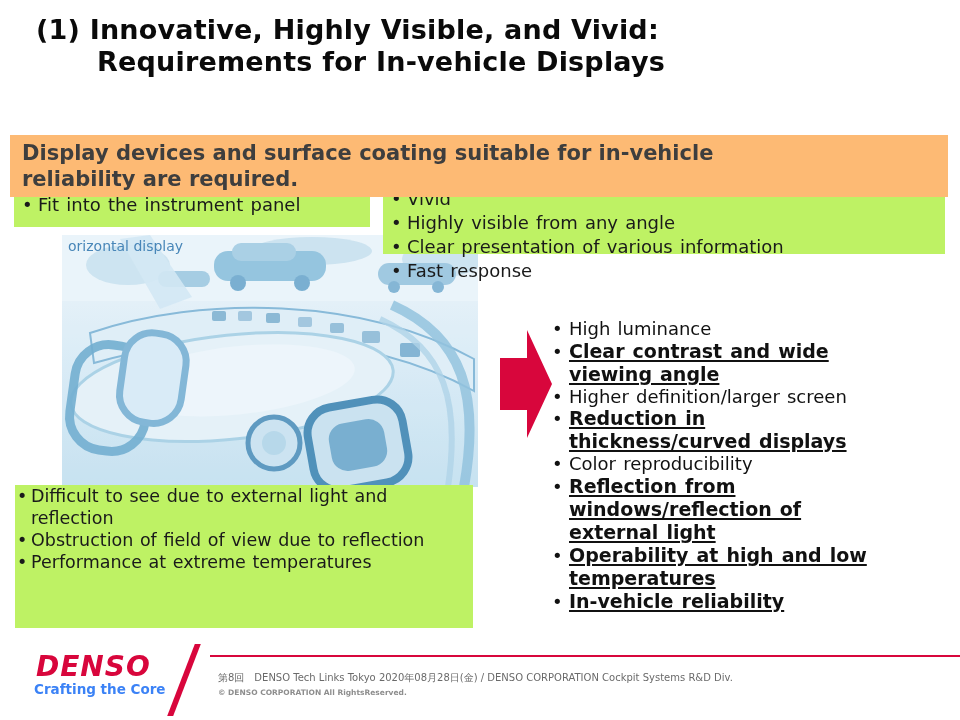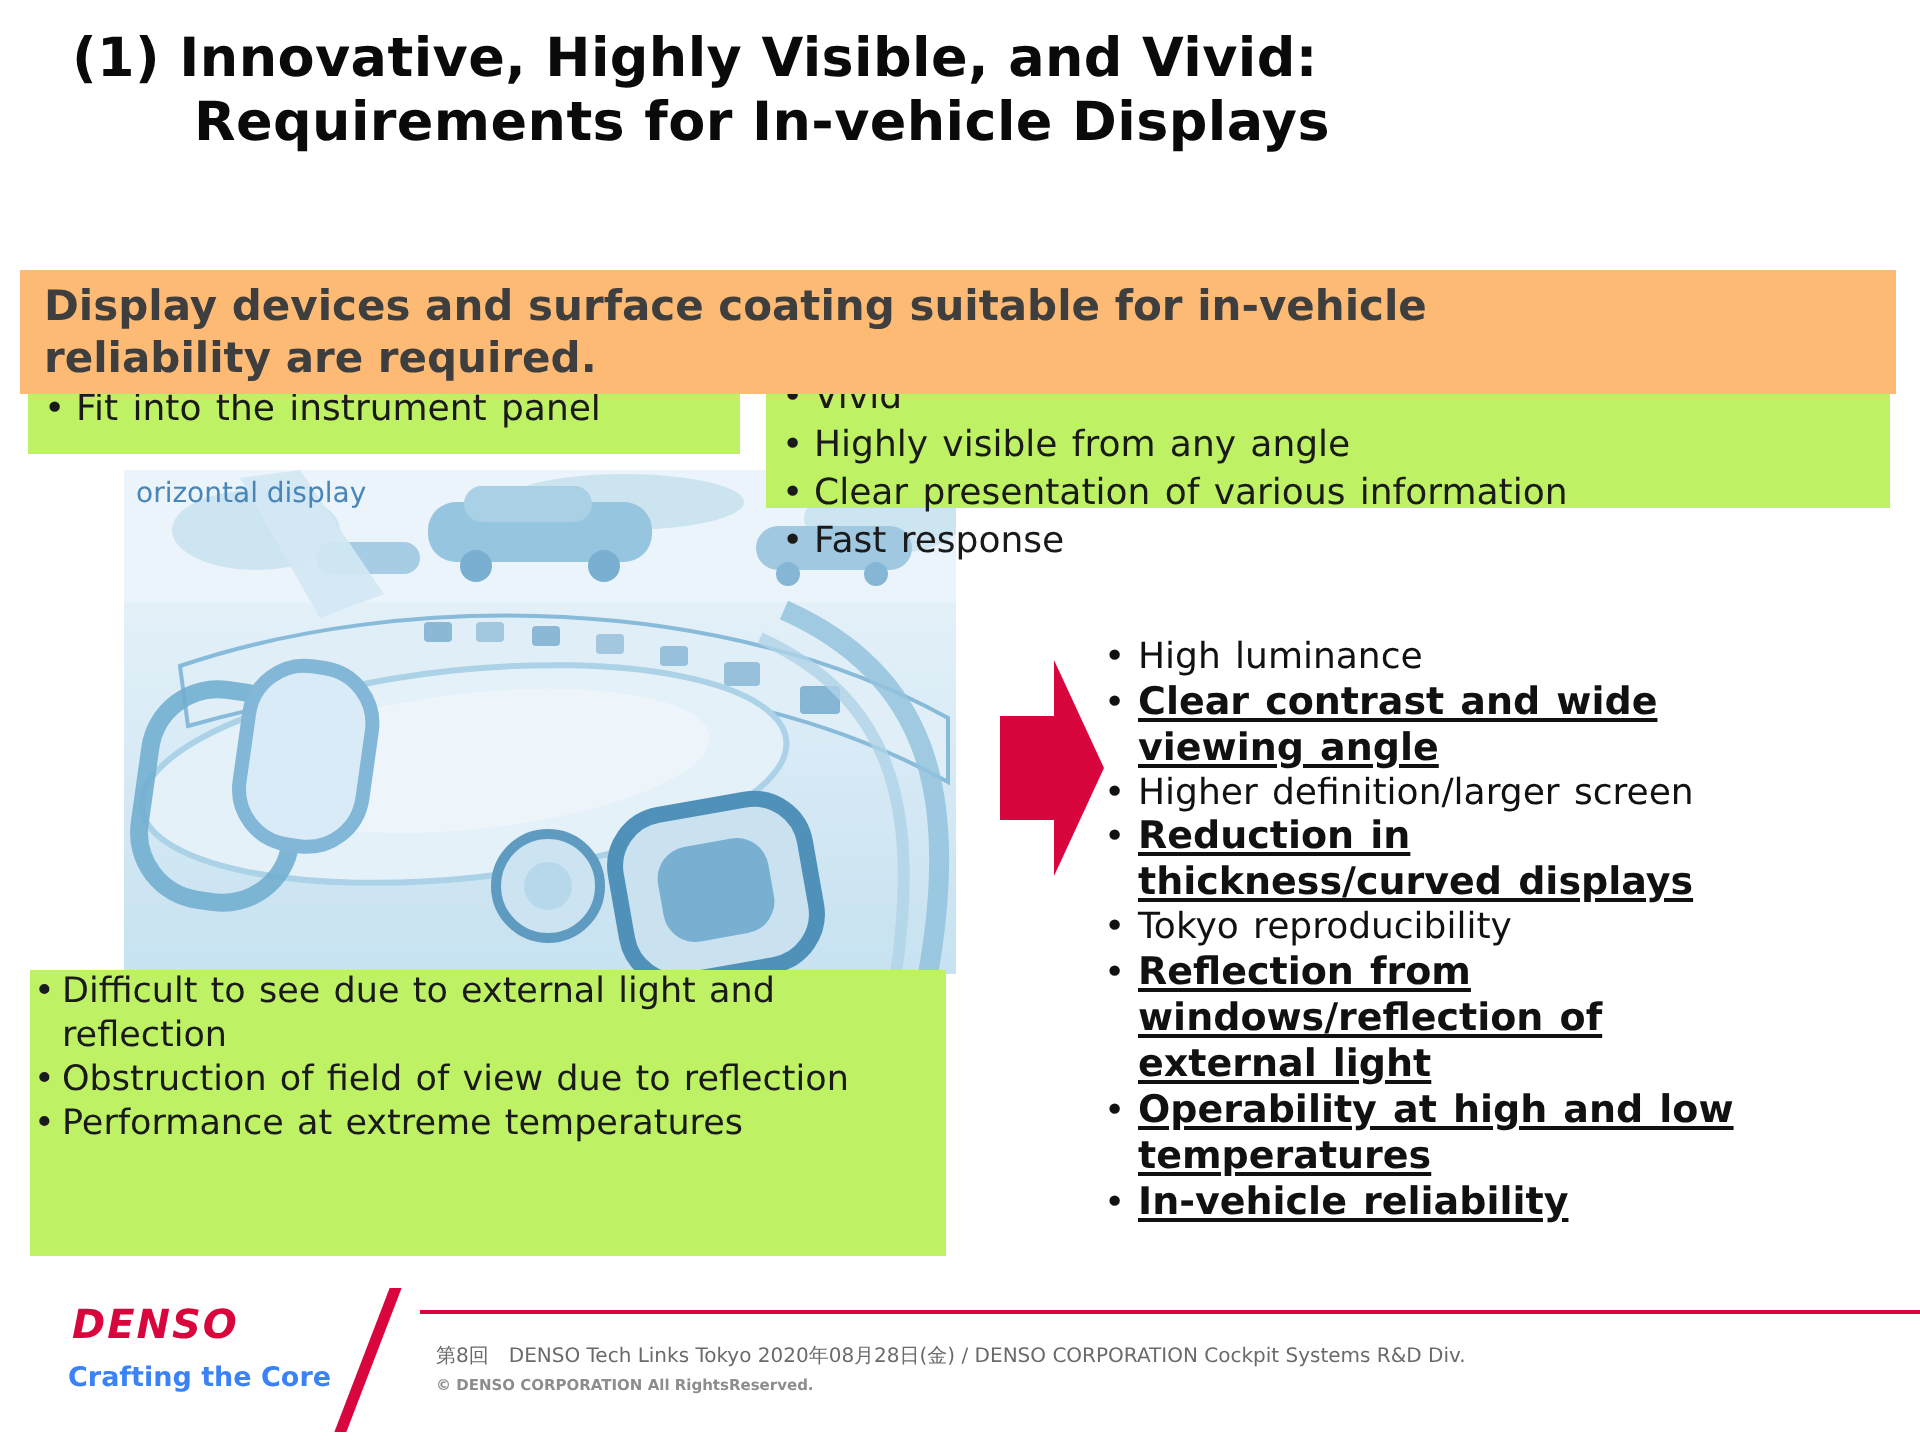--- a/index.html
+++ b/index.html
@@ -44,21 +44,21 @@
 
   
   .influence{left:15px;top:485px;width:458px;height:143px;}
   .influence h2{font-size:21px;line-height:24px;margin:5px 0 2px 11px;}
   .influence .item{font-size:17.5px;line-height:22px;padding-left:16px;color:#1a1a1a;
                    word-spacing:.06em;}
   .influence .b{display:inline-block;width:14px;margin-left:-14px;}
   .influence .txt{white-space:pre-line;}
 
   
-  .logo{position:absolute;left:36px;top:650px;color:#D8063C;font-size:20px;font-weight:bold;
+  .logo{position:absolute;left:36px;top:650px;color:#D8063C;font-size:28px;font-weight:bold;
         font-style:italic;letter-spacing:1px;z-index:3;}
   .tagline{position:absolute;left:34px;top:681px;color:#3b82f6;font-size:13.5px;
            font-weight:600;z-index:3;}
   .slash{position:absolute;left:181px;top:644px;width:6px;height:72px;background:#D8063C;
          transform:skewX(-21deg);z-index:3;}
   .footer-line{position:absolute;left:210px;top:655px;width:750px;height:2px;
                background:#D8063C;z-index:3;}
   .credit{position:absolute;left:218px;top:671px;font-size:10px;color:#6a6a6a;z-index:3;}
   .copyright{position:absolute;left:218px;top:688px;font-size:7.5px;color:#8d8d8d;z-index:3;font-weight:bold;}
 </style>
@@ -168,21 +168,21 @@
       <div class="item"><span class="b">•</span><span class="txt">High luminance</span></div>
 
       <div class="item emph"><span class="b">•</span><span class="txt">Clear contrast and wide
 viewing angle</span></div>
 
       <div class="item"><span class="b">•</span><span class="txt">Higher definition/larger screen</span></div>
 
       <div class="item emph"><span class="b">•</span><span class="txt">Reduction in
 thickness/curved displays</span></div>
 
-      <div class="item"><span class="b">•</span><span class="txt">Tokyo reproducibility</span></div>
+      <div class="item"><span class="b">•</span><span class="txt">Color reproducibility</span></div>
 
       <div class="item emph"><span class="b">•</span><span class="txt">Reflection from
 windows/reflection of
 external light</span></div>
 
       <div class="item emph"><span class="b">•</span><span class="txt">Operability at high and low
 temperatures</span></div>
 
       <div class="item emph"><span class="b">•</span><span class="txt">In-vehicle reliability</span></div>
     </div>

